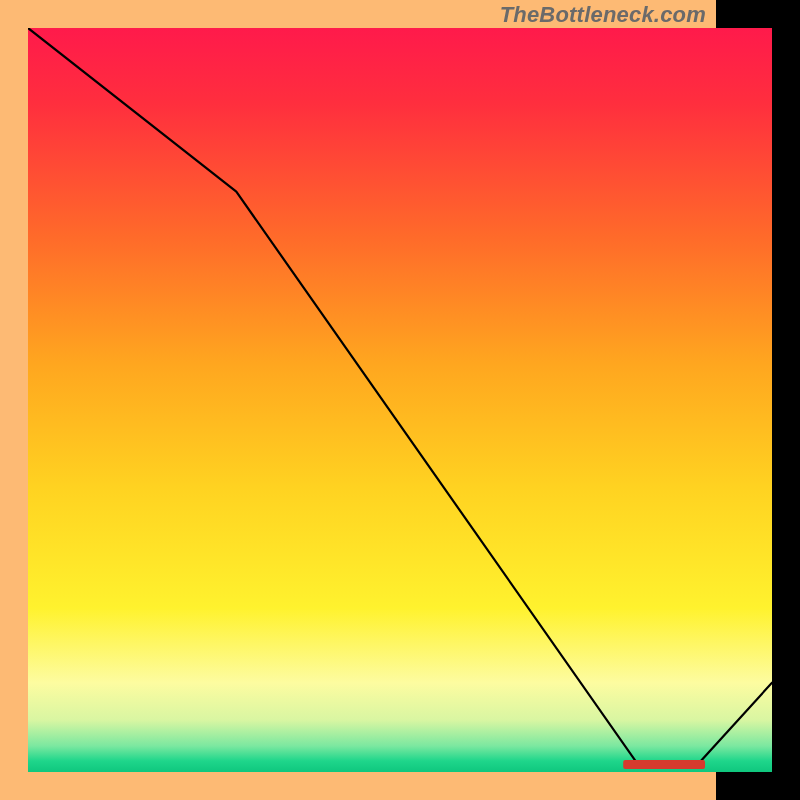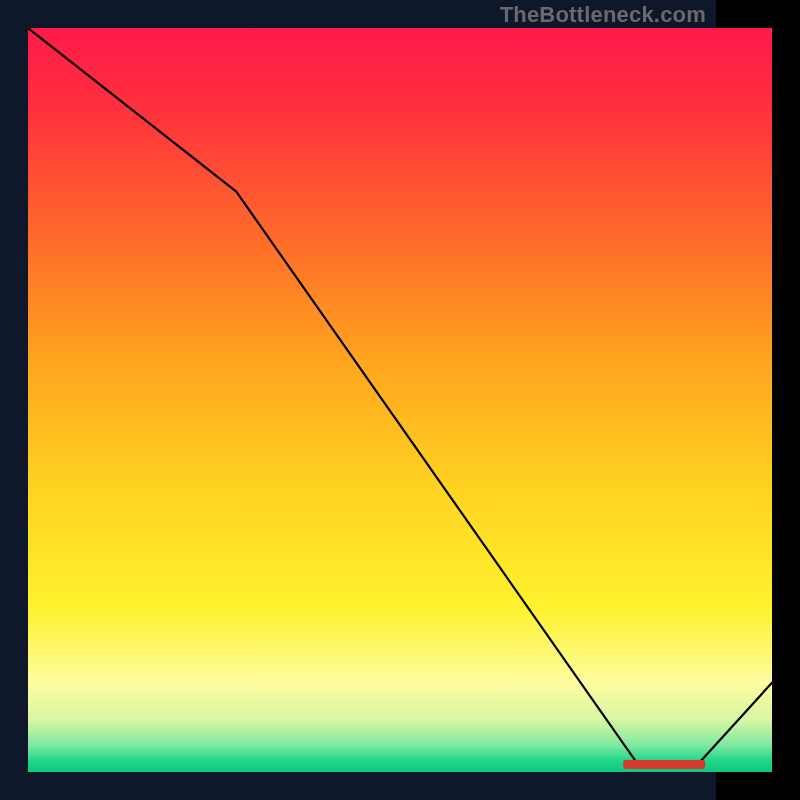--- a/index.html
+++ b/index.html
@@ -8,21 +8,22 @@
     width: 800px;
     height: 800px;
     background: #000;
     font-family: Arial, Helvetica, sans-serif;
     overflow: hidden;
   }
   .frame {
     position: relative;
     width: 716px;
     height: 800px;
-    background: #0f172a;
+    background: #fdba74;
+    font-style: italic;
   }
   .watermark {
     position: absolute;
     top: 2px;
     right: 10px;
     color: #6a6a6a;
     font-size: 22px;
     font-weight: 600;
     letter-spacing: 0.2px;
     user-select: none;

